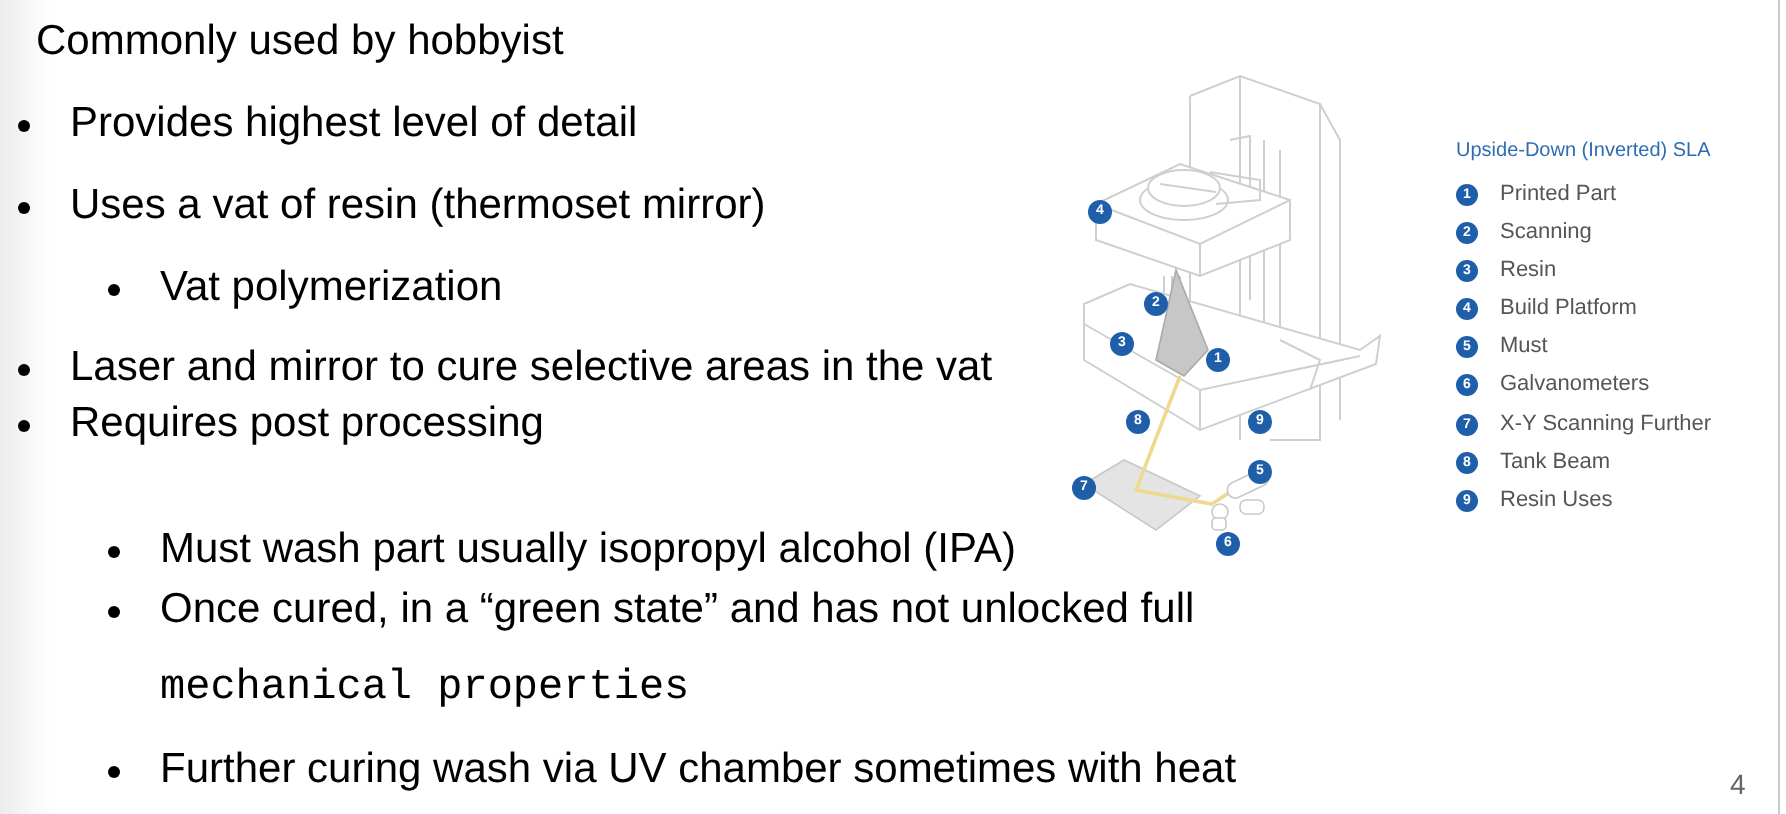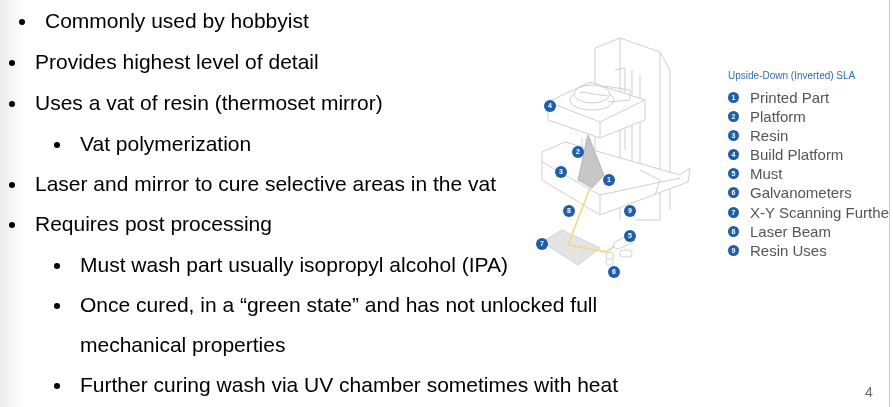--- a/index.html
+++ b/index.html
@@ -36,69 +36,69 @@
     position:absolute; left:0; top:0; white-space:nowrap;
     font-size:10px; font-weight:normal; color:#2f6db3;
   }
   .legend-item { position:absolute; left:0; white-space:nowrap; height:14px; }
   .legend-item .num {
     position:absolute; left:0; top:1px; width:11px; height:11px; border-radius:50%;
     background:#1f5ea8; color:#fff; font-size:7px; font-weight:bold;
     text-align:center; line-height:11px;
   }
   .legend-item .lbl {
-    position:absolute; left:22px; top:0; font-size:15px; color:#555; line-height:13px;
+    position:absolute; left:22px; top:0; font-size:11px; color:#555; line-height:13px;
   }
 
   .diagram { position:absolute; left:520px; top:30px; width:200px; height:260px; }
   .marker {
     position:absolute; width:12px; height:12px; border-radius:50%;
     background:#1f5ea8; color:#fff; font-size:7px; font-weight:bold;
     text-align:center; line-height:12px;
   }
 </style>
 </head>
 <body>
 
 <div class="slide">
 
   <div class="bullets">
-    <div class="b" style="left:45px;top:9px;">
+    <div class="b" style="left:18px;top:9px;">
       <span class="dot" style="left:-26px;"></span>
       <span>Commonly used by hobbyist</span>
     </div>
     <div class="b" style="left:35px;top:50px;">
       <span class="dot" style="left:-26px;"></span>
       <span>Provides highest level of detail</span>
     </div>
     <div class="b" style="left:35px;top:91px;">
       <span class="dot" style="left:-26px;"></span>
       <span>Uses a vat of resin (thermoset mirror)</span>
     </div>
     <div class="b" style="left:80px;top:132px;text-align:center;">
       <span class="dot" style="left:-26px;"></span>
       <span>Vat polymerization</span>
     </div>
     <div class="b" style="left:35px;top:172px;">
       <span class="dot" style="left:-26px;"></span>
       <span>Laser and mirror to cure selective areas in the vat</span>
     </div>
-    <div class="b" style="left:35px;top:212px;">
+    <div class="b" style="left:35px;top:200px;">
       <span class="dot" style="left:-26px;"></span>
       <span>Requires post processing</span>
     </div>
-    <div class="b" style="left:80px;top:253px;text-align:right;">
+    <div class="b" style="left:80px;top:263px;text-align:right;">
       <span class="dot" style="left:-26px;"></span>
       <span>Must wash part usually isopropyl alcohol (IPA)</span>
     </div>
     <div class="b" style="left:80px;top:293px;">
       <span class="dot" style="left:-26px;"></span>
       <span>Once cured, in a “green state” and has not unlocked full</span>
     </div>
-    <div class="b" style="left:80px;top:333px;">
+    <div class="b" style="left:80px;top:333px;font-family:Liberation Mono, monospace;">
       <span>mechanical properties</span>
     </div>
     <div class="b" style="left:80px;top:373px;">
       <span class="dot" style="left:-26px;"></span>
       <span>Further curing wash via UV chamber sometimes with heat</span>
     </div>
   </div>
 
   <div class="diagram">
     <svg width="200" height="260" viewBox="0 0 200 260">
@@ -151,21 +151,21 @@
   </div>
 
   <div class="legend">
     <div class="legend-title">Upside-Down (Inverted) SLA</div>
     <div class="legend-item" style="top:21px;">
       <span class="num">1</span>
       <span class="lbl">Printed Part</span>
     </div>
     <div class="legend-item" style="top:40px;">
       <span class="num">2</span>
-      <span class="lbl">Platform</span>
+      <span class="lbl">Scanning</span>
     </div>
     <div class="legend-item" style="top:59px;">
       <span class="num">3</span>
       <span class="lbl">Resin</span>
     </div>
     <div class="legend-item" style="top:78px;">
       <span class="num">4</span>
       <span class="lbl">Build Platform</span>
     </div>
     <div class="legend-item" style="top:97px;">
@@ -175,21 +175,21 @@
     <div class="legend-item" style="top:116px;">
       <span class="num">6</span>
       <span class="lbl">Galvanometers</span>
     </div>
     <div class="legend-item" style="top:136px;">
       <span class="num">7</span>
       <span class="lbl">X-Y Scanning Further</span>
     </div>
     <div class="legend-item" style="top:155px;">
       <span class="num">8</span>
-      <span class="lbl">Laser Beam</span>
+      <span class="lbl">Tank Beam</span>
     </div>
     <div class="legend-item" style="top:174px;">
       <span class="num">9</span>
       <span class="lbl">Resin Uses</span>
     </div>
   </div>
 
   <div class="page-num">4</div>
 </div>
 <div class="right-border"></div>

